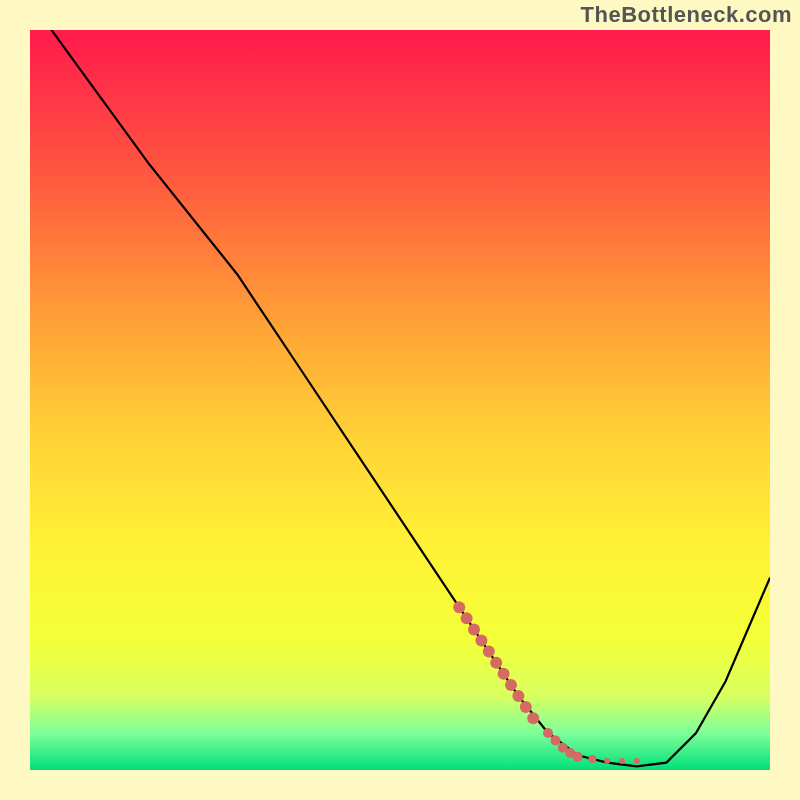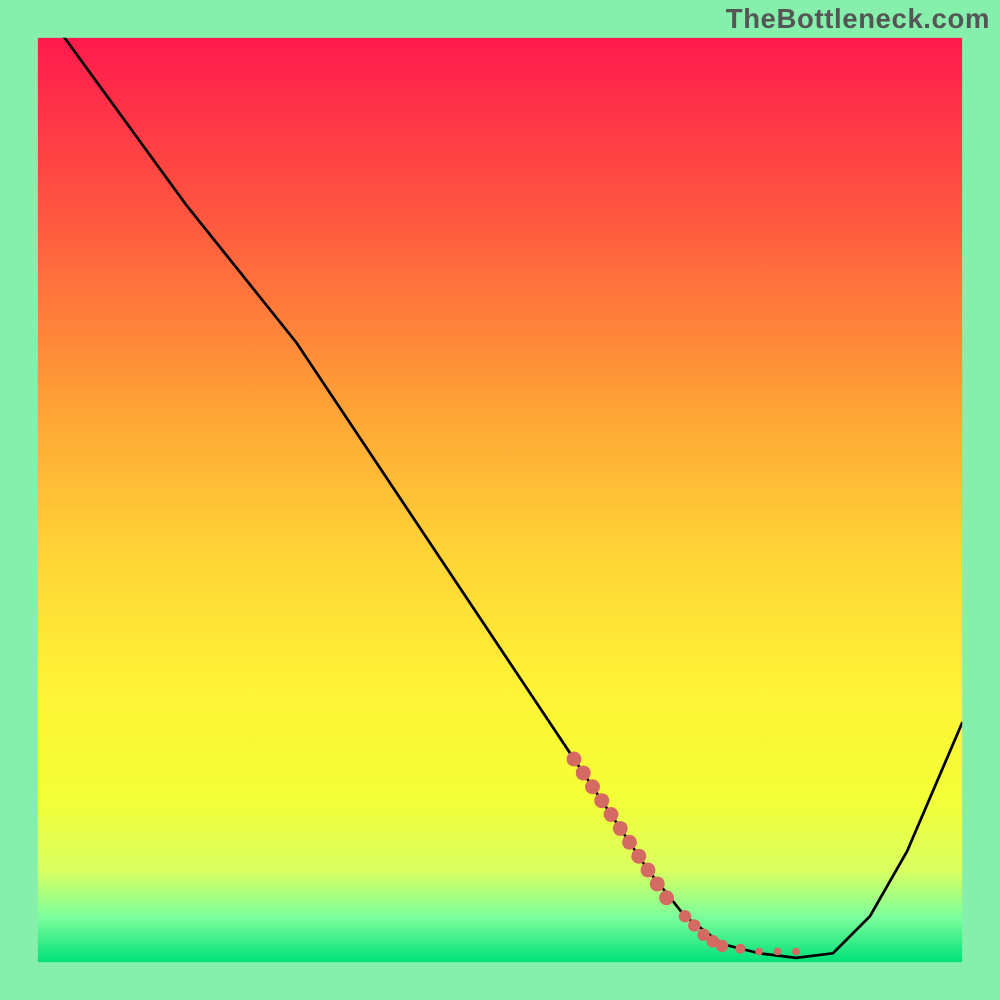--- a/index.html
+++ b/index.html
@@ -6,21 +6,21 @@
     margin: 0;
     padding: 0;
     width: 800px;
     height: 800px;
     background: #000;
     font-family: Arial, Helvetica, sans-serif;
   }
   .outer {
     width: 800px;
     height: 800px;
-    background: #86efac;
+    background: #fef9c3;
     position: relative;
   }
   .watermark {
     position: absolute;
     top: 2px;
     right: 8px;
     color: #555;
     font-size: 22px;
     font-weight: bold;
     letter-spacing: 0.5px;

